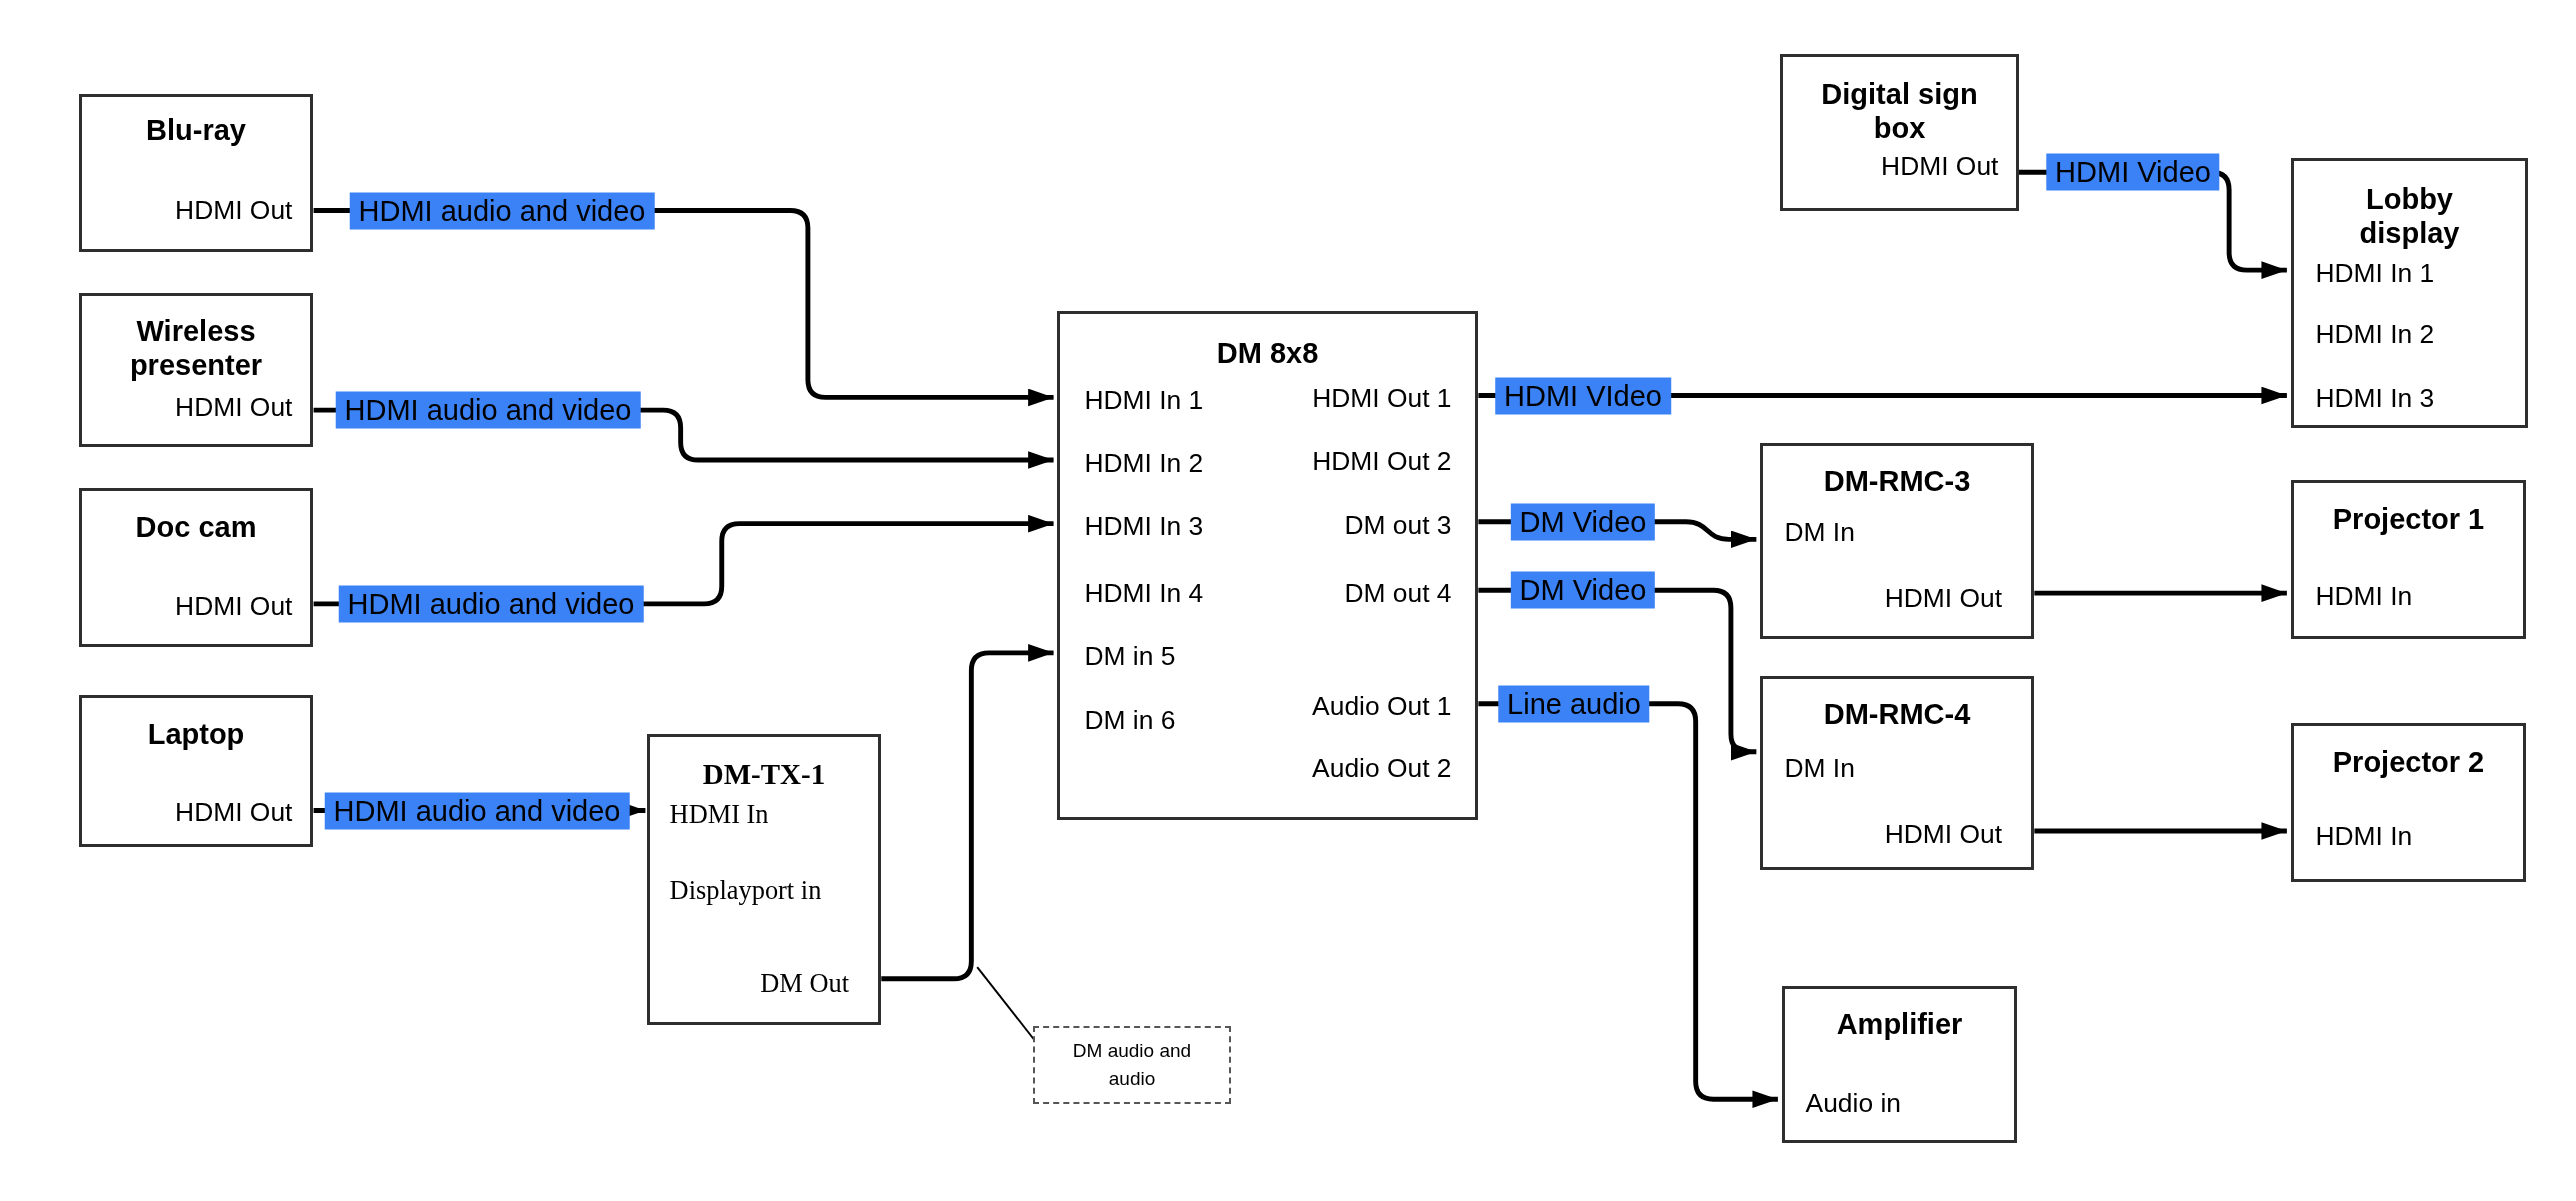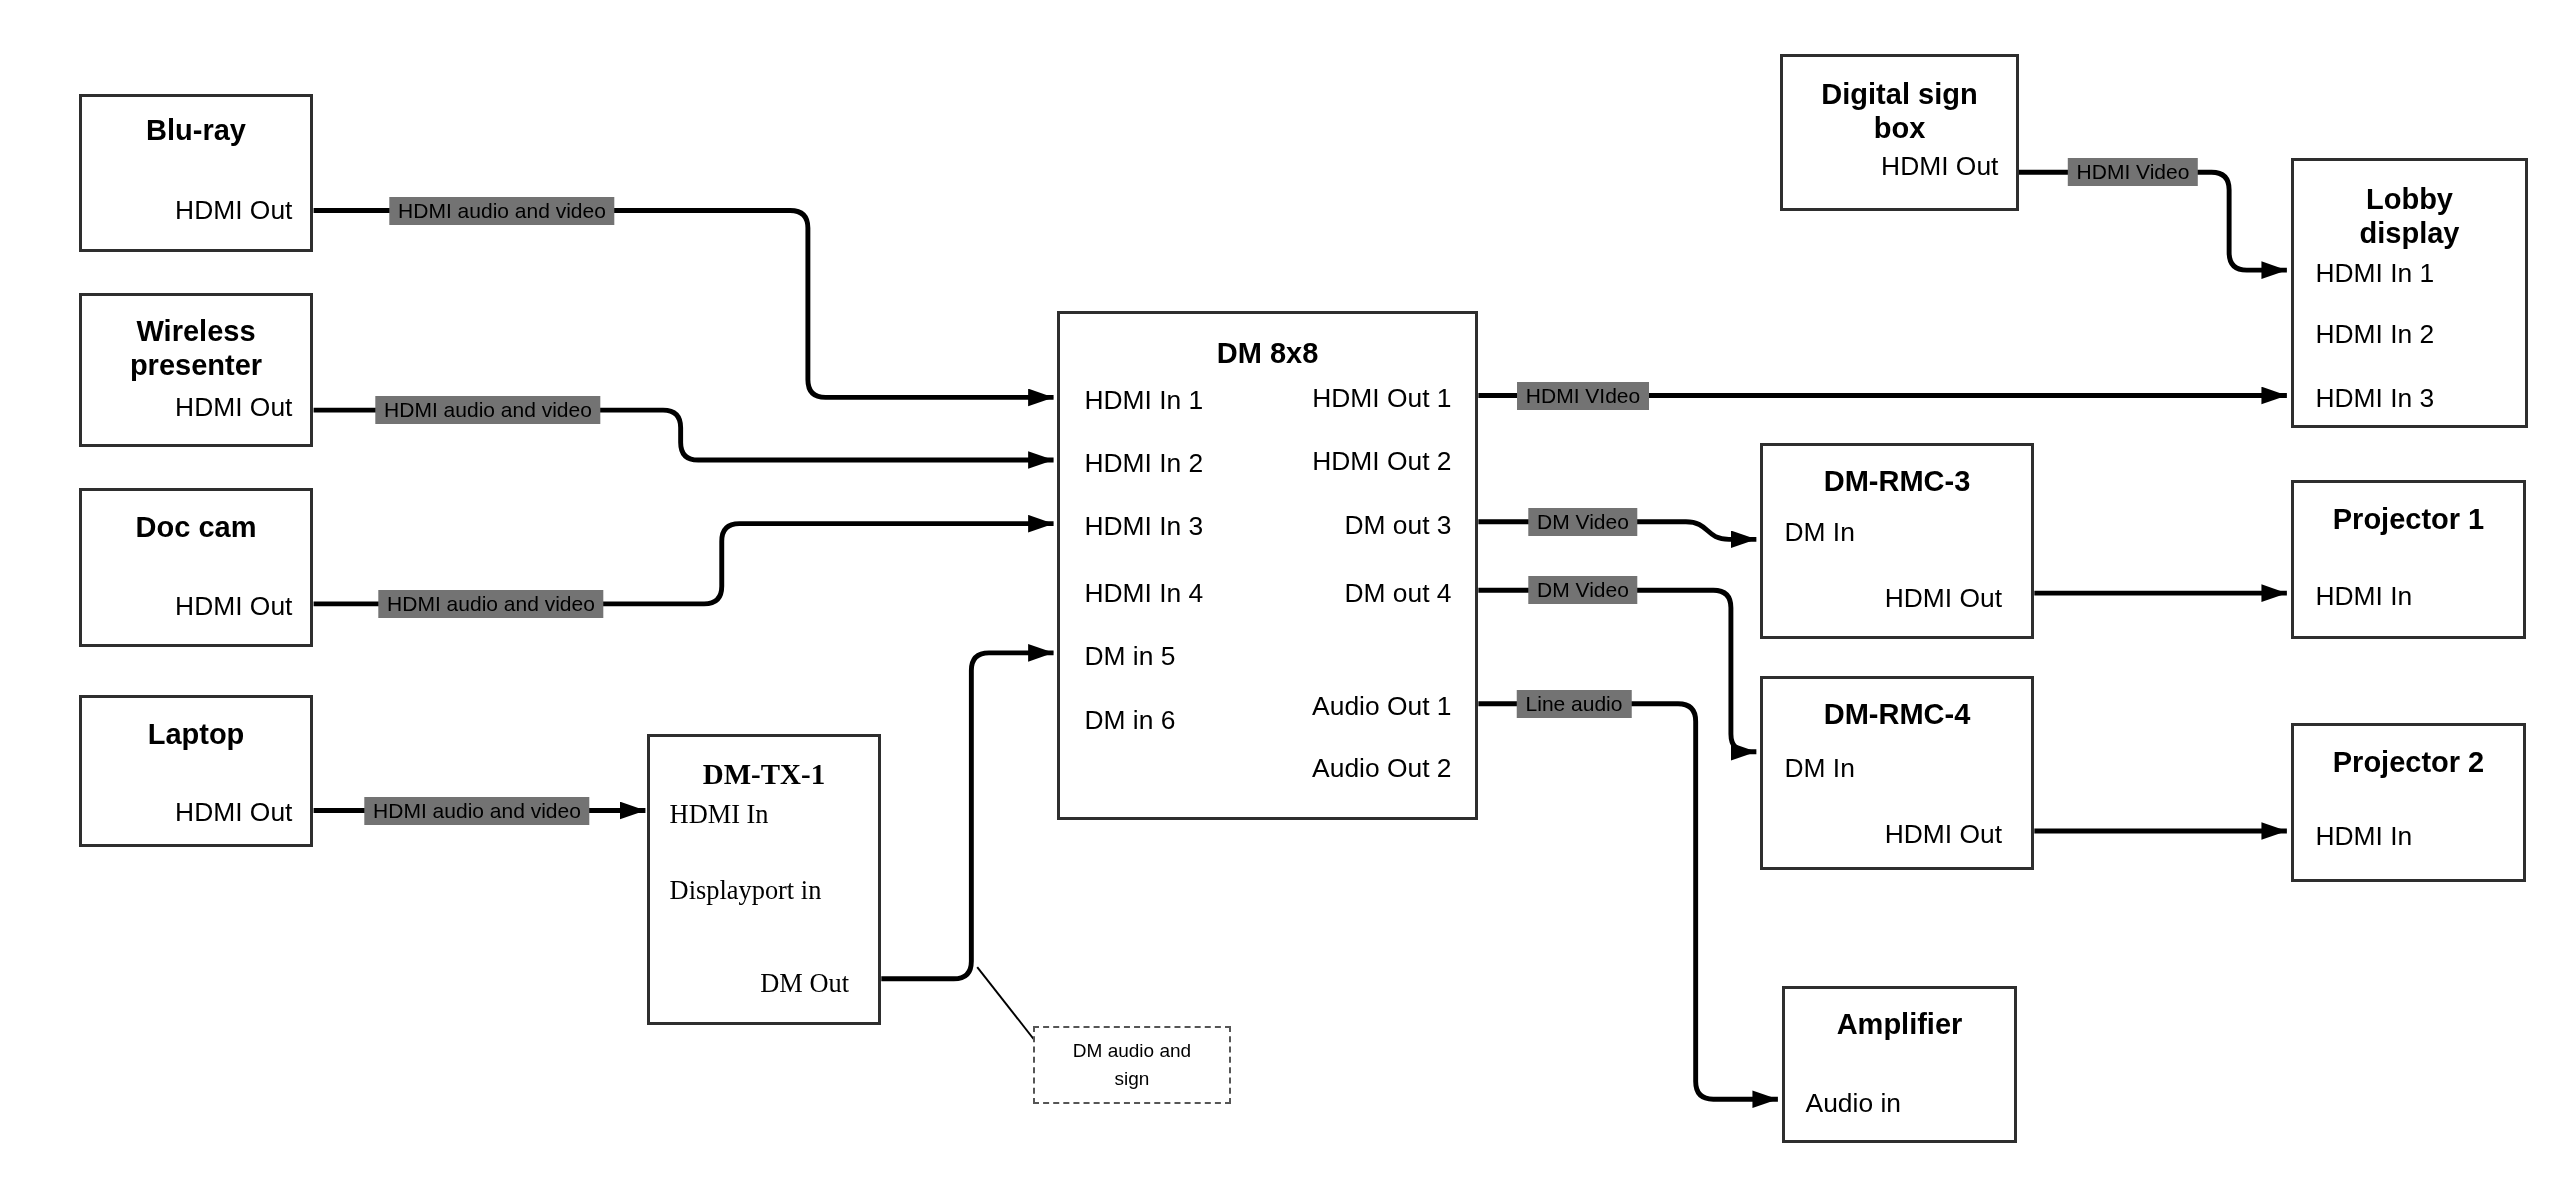--- a/index.html
+++ b/index.html
@@ -33,23 +33,23 @@
     font-size: 26.4px;
     line-height: 26.4px;
     transform: translateY(-50%);
     white-space: nowrap;
   }
   .port.pl { left: 19.6px; }
   .port.pr { right: 17.6px; text-align: center; }
   .wire-label {
     position: absolute;
     transform: translate(-50%, -50%);
-    background: #737373;
+    background: #3b82f6;
     padding: 2px 8.8px;
-    font-size: 21px;
+    font-size: 29px;
     white-space: nowrap;
   }
   .note {
     position: absolute;
     border: 2px dashed #555555;
     background: #ffffff;
     box-sizing: border-box;
     font-size: 19px;
     line-height: 28px;
     text-align: center;
@@ -176,17 +176,17 @@
   <div class="wire-label" style="left:491px; top:604px;">HDMI audio and video</div>
   <div class="wire-label" style="left:477px; top:811px;">HDMI audio and video</div>
   <div class="wire-label" style="left:1583px; top:396px;">HDMI VIdeo</div>
   <div class="wire-label" style="left:2133px; top:172px;">HDMI Video</div>
   <div class="wire-label" style="left:1583px; top:522px;">DM Video</div>
   <div class="wire-label" style="left:1583px; top:590px;">DM Video</div>
   <div class="wire-label" style="left:1574px; top:704px;">Line audio</div>
 
   <div class="note" style="left:1033px; top:1026px; width:198px; height:78px;">
     <div>DM audio and</div>
-    <div>sign</div>
+    <div>audio</div>
   </div>
 
 </div>
 
 
 </body></html>

